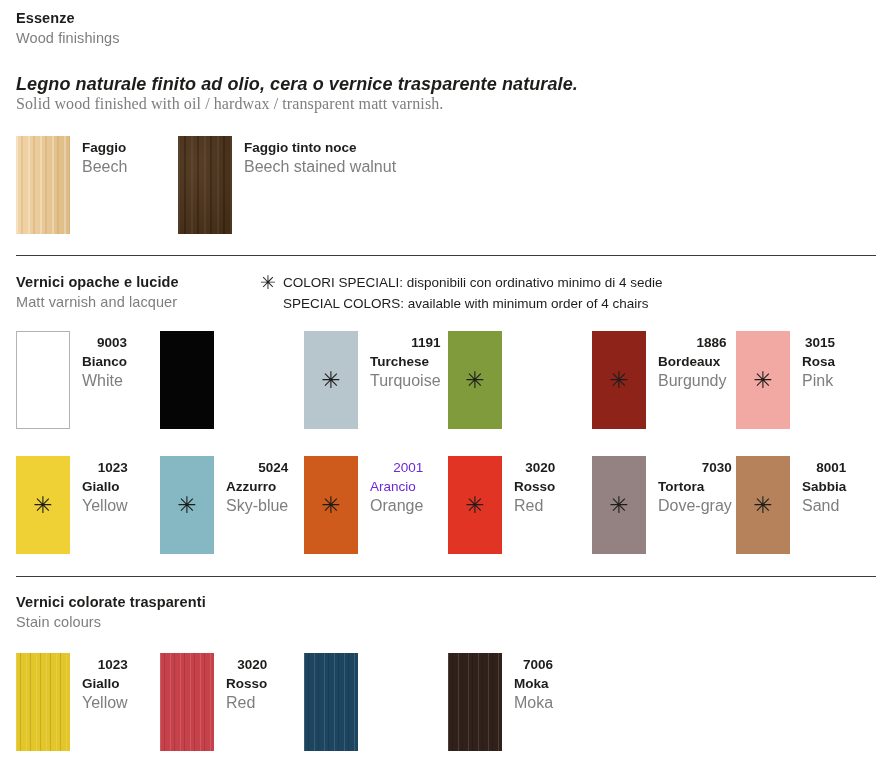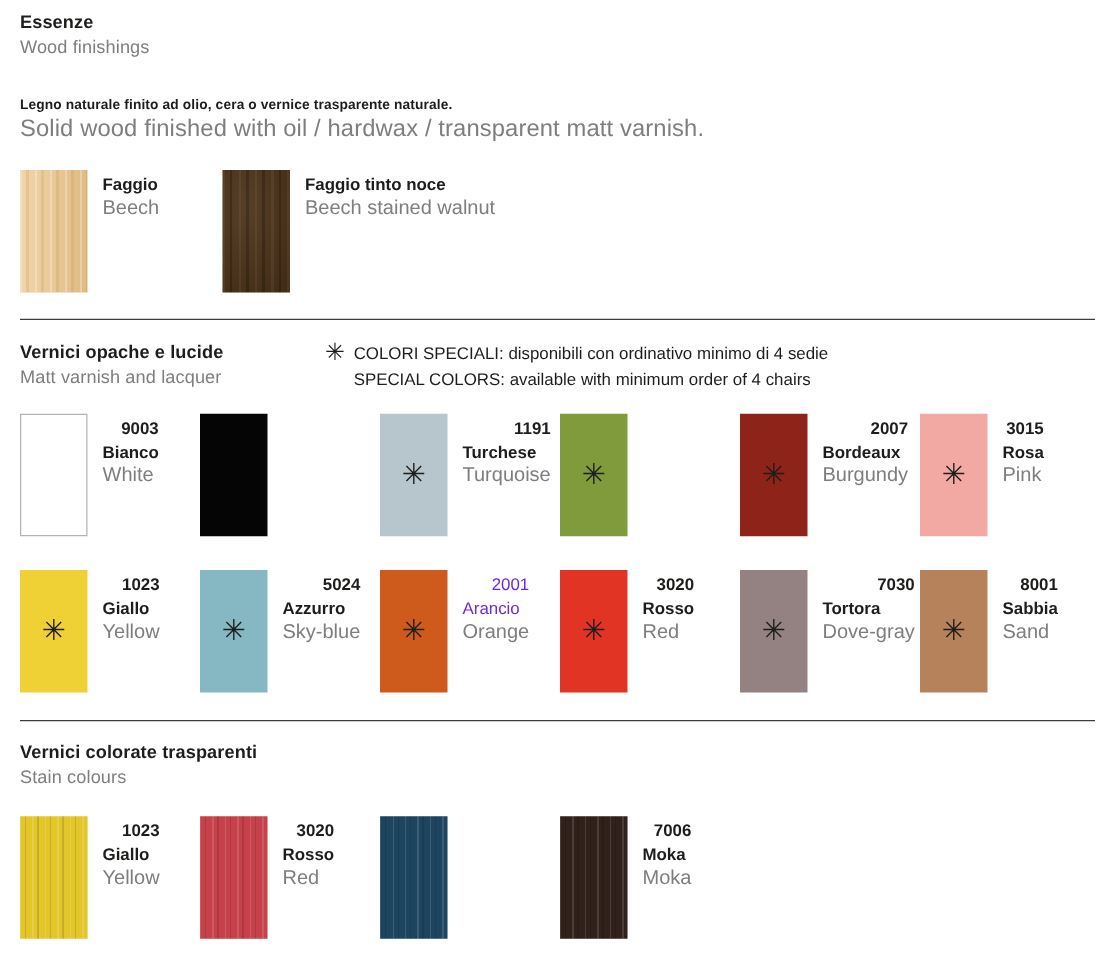--- a/index.html
+++ b/index.html
@@ -9,22 +9,22 @@
     color:#1d1d1b;-webkit-font-smoothing:antialiased;
   }
   .page{position:relative;width:892px;height:784px;box-sizing:border-box;padding:0 16px;}
 
   
   .sec-head{margin:0;}
   .h-it{font-size:14.5px;font-weight:bold;color:#1d1d1b;line-height:20px;letter-spacing:.1px;}
   .h-en{font-size:14.5px;font-weight:normal;color:#7e7e7e;line-height:20px;letter-spacing:.1px;}
 
   .intro{margin-top:26px;}
-  .intro .h-it{font-size:11px;}
-  .intro .h-en{font-size:19px;}
+  .intro .h-it{font-size:18px;font-style:italic;}
+  .intro .h-en{font-size:16px;font-family:Liberation Serif, serif;}
 
   
   .rule{height:1px;background:#3c3c3b;width:860px;margin:0;}
 
   
   .sec2-head{display:flex;align-items:flex-start;}
   .sec2-head .left{width:244px;flex:0 0 244px;}
   .note{display:flex;align-items:flex-start;font-size:13.5px;line-height:21px;color:#1d1d1b;}
   .note .star{font-size:19px;line-height:20px;margin-right:7px;margin-top:1px;display:block;}
   .note .lines div{white-space:nowrap;}
@@ -132,21 +132,21 @@
         <div class="item">
           <div class="sw" style="background: rgb(127, 155, 60);">
             <span class="star">✳</span>
           </div>
         </div>
         <div class="item">
           <div class="sw" style="background: rgb(142, 36, 25);">
             <span class="star">✳</span>
           </div>
           <div class="labels">
-            <div class="code">2007</div>
+            <div class="code">1886</div>
             <div class="it">Bordeaux</div>
             <div class="en">Burgundy</div>
           </div>
         </div>
         <div class="item">
           <div class="sw" style="background: rgb(242, 169, 164);">
             <span class="star">✳</span>
           </div>
           <div class="labels">
             <div class="code">3015</div>

